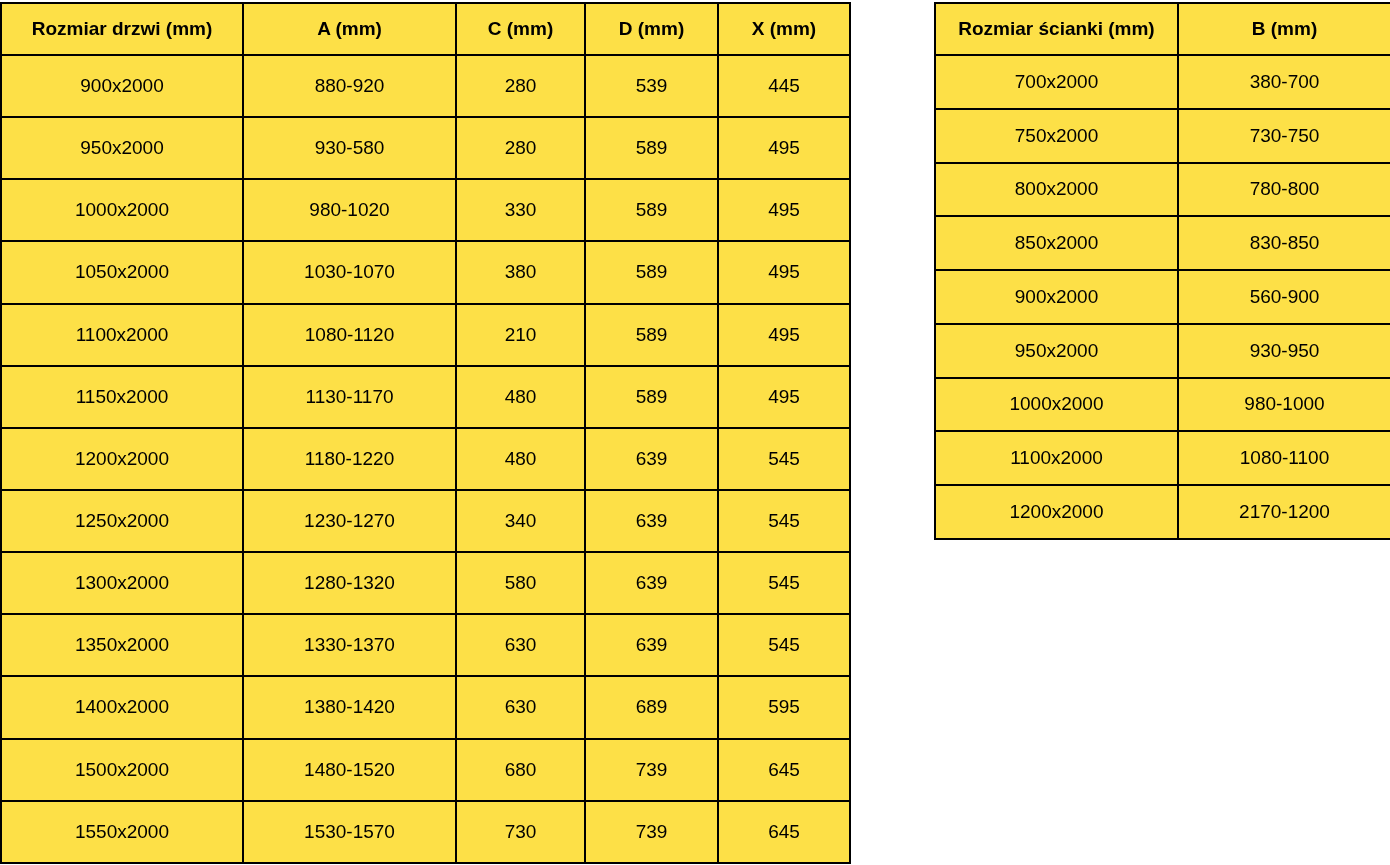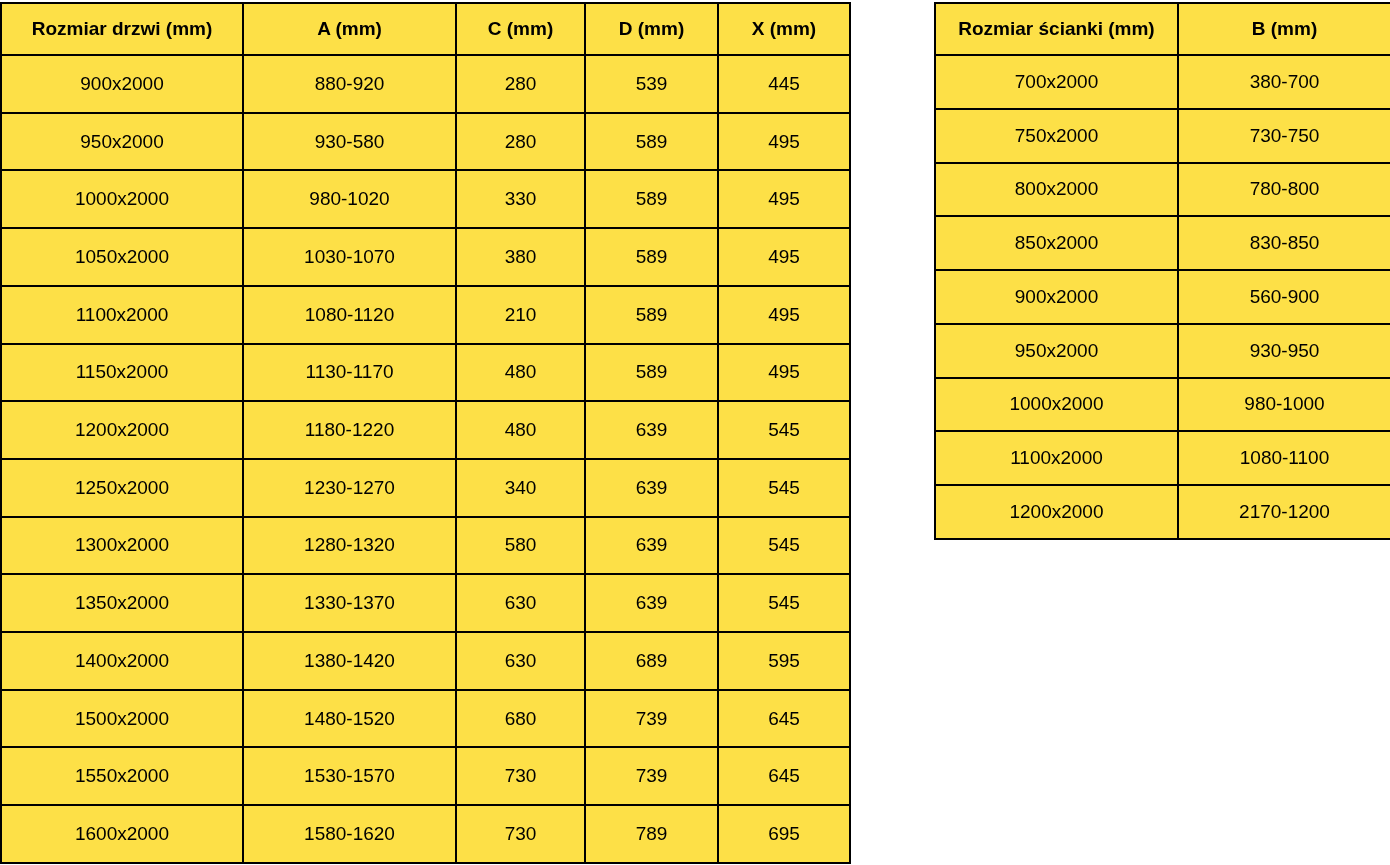--- a/index.html
+++ b/index.html
@@ -163,27 +163,20 @@
           <td>739</td>
           <td>645</td>
         </tr>
         <tr>
           <td>1550x2000</td>
           <td>1530-1570</td>
           <td>730</td>
           <td>739</td>
           <td>645</td>
         </tr>
-        <tr>
-          <td>1600x2000</td>
-          <td>1580-1620</td>
-          <td>730</td>
-          <td>789</td>
-          <td>695</td>
-        </tr>
       </tbody>
   </table>
 
   <table class="spec walls">
     <colgroup>
       <col style="width:243px">
       <col style="width:213px">
     </colgroup>
     <thead>
       <tr>

